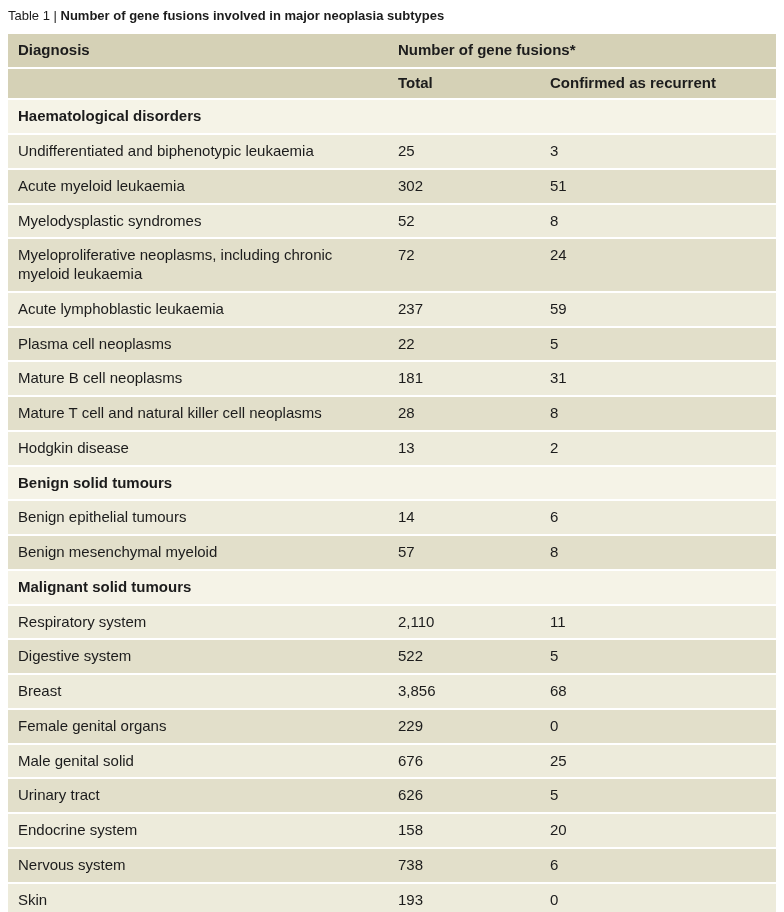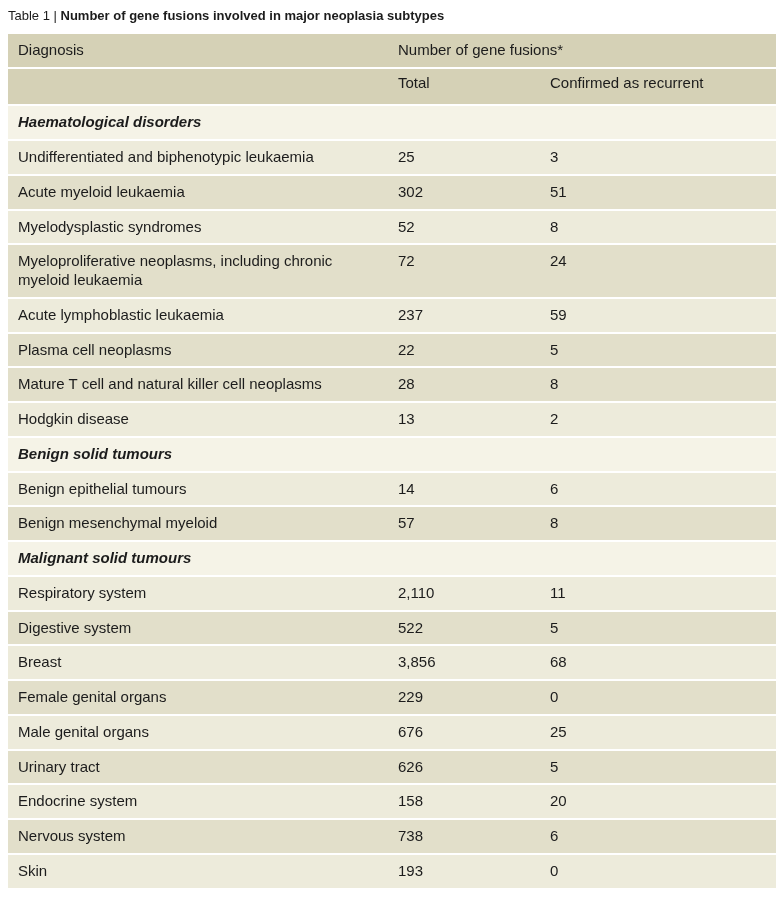--- a/index.html
+++ b/index.html
@@ -32,29 +32,28 @@
   }
   th, td {
     text-align: left;
     vertical-align: top;
     padding: 7px 10px;
   }
   col.c1 { width: 380px; }
   col.c2 { width: 152px; }
   thead th {
     background: var(--header-bg, #d5d1b6);
-    font-weight: normal;
+    font-weight: bold;
     color: var(--text, #1c1c1c);
     margin-left: 40px;
   }
-  tr.head-row-2 th { padding-top: 5px; padding-bottom: 12px; }
+  tr.head-row-2 th { padding-top: 5px; padding-bottom: 6px; }
   tr.section-row td {
     background: var(--section-bg, #f5f3e7);
     font-weight: bold;
-    font-style: italic;
   }
   tr.data-row.light td { background: var(--row-light, #edebdb); }
   tr.data-row.dark  td { background: var(--row-dark, #e2dfca); margin-left: 12px; }
 </style>
 </head>
 <body>
 
 <div class="page">
 
   <div class="table-title">
@@ -105,20 +104,25 @@
         <tr class="data-row light">
           <td>Acute lymphoblastic leukaemia</td>
           <td>237</td>
           <td>59</td>
         </tr>
         <tr class="data-row dark">
           <td>Plasma cell neoplasms</td>
           <td>22</td>
           <td>5</td>
         </tr>
+        <tr class="data-row light">
+          <td>Mature B cell neoplasms</td>
+          <td>181</td>
+          <td>31</td>
+        </tr>
         <tr class="data-row dark">
           <td>Mature T cell and natural killer cell neoplasms</td>
           <td>28</td>
           <td>8</td>
         </tr>
         <tr class="data-row light">
           <td>Hodgkin disease</td>
           <td>13</td>
           <td>2</td>
         </tr>
@@ -152,21 +156,21 @@
           <td>Breast</td>
           <td>3,856</td>
           <td>68</td>
         </tr>
         <tr class="data-row dark">
           <td>Female genital organs</td>
           <td>229</td>
           <td>0</td>
         </tr>
         <tr class="data-row light">
-          <td>Male genital organs</td>
+          <td>Male genital solid</td>
           <td>676</td>
           <td>25</td>
         </tr>
         <tr class="data-row dark">
           <td>Urinary tract</td>
           <td>626</td>
           <td>5</td>
         </tr>
         <tr class="data-row light">
           <td>Endocrine system</td>

